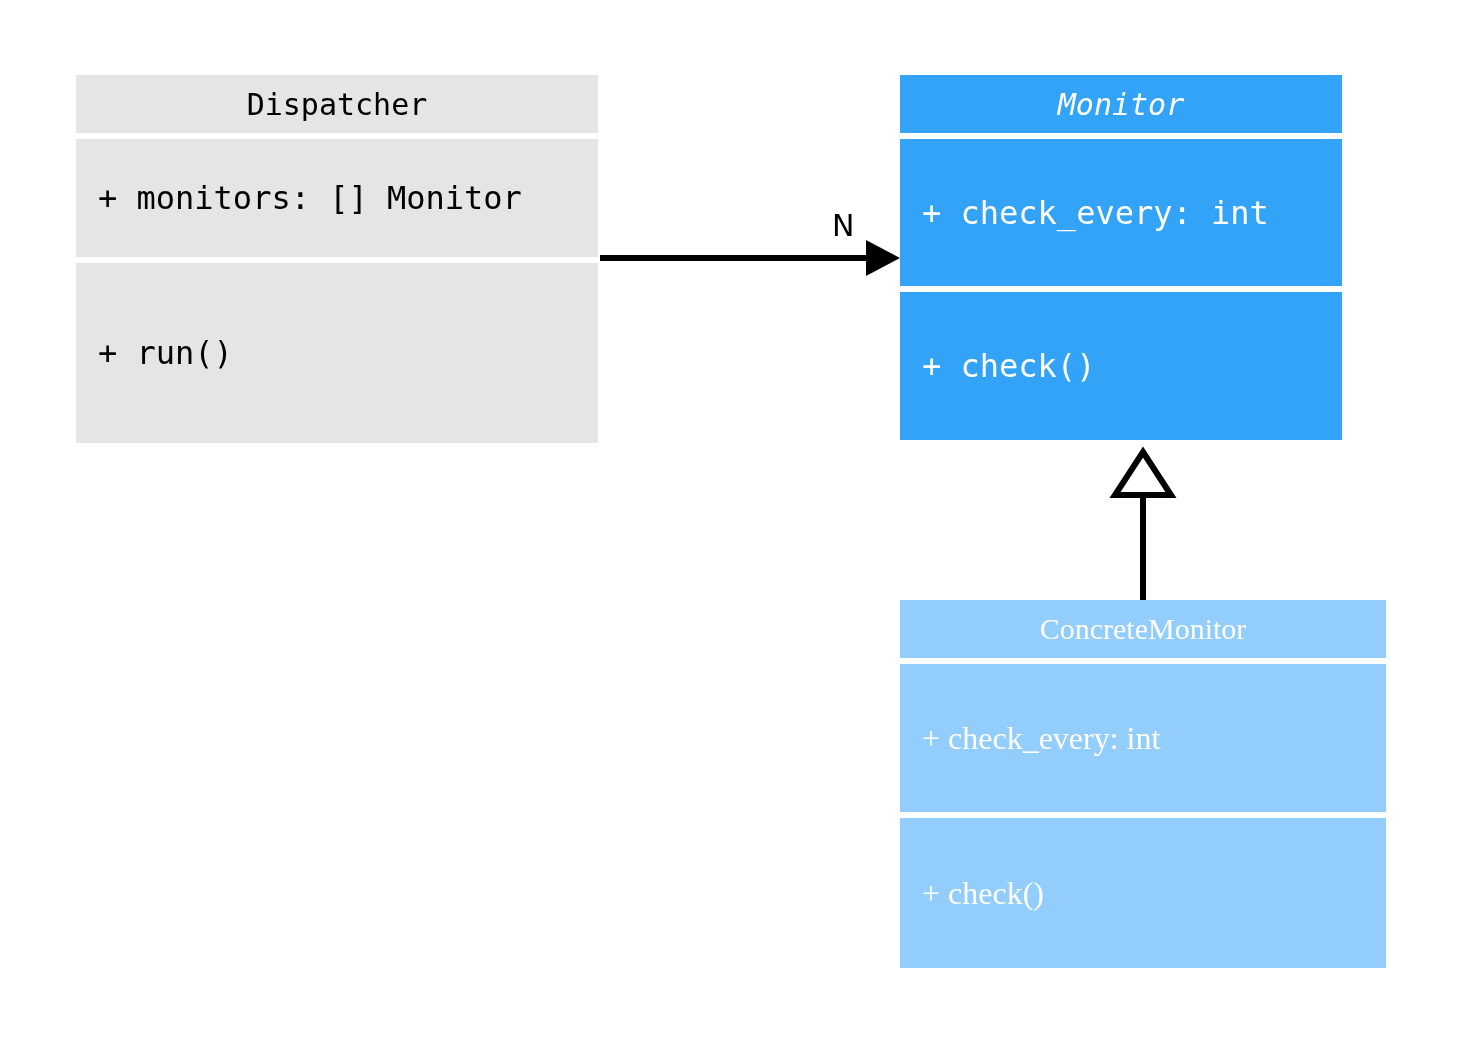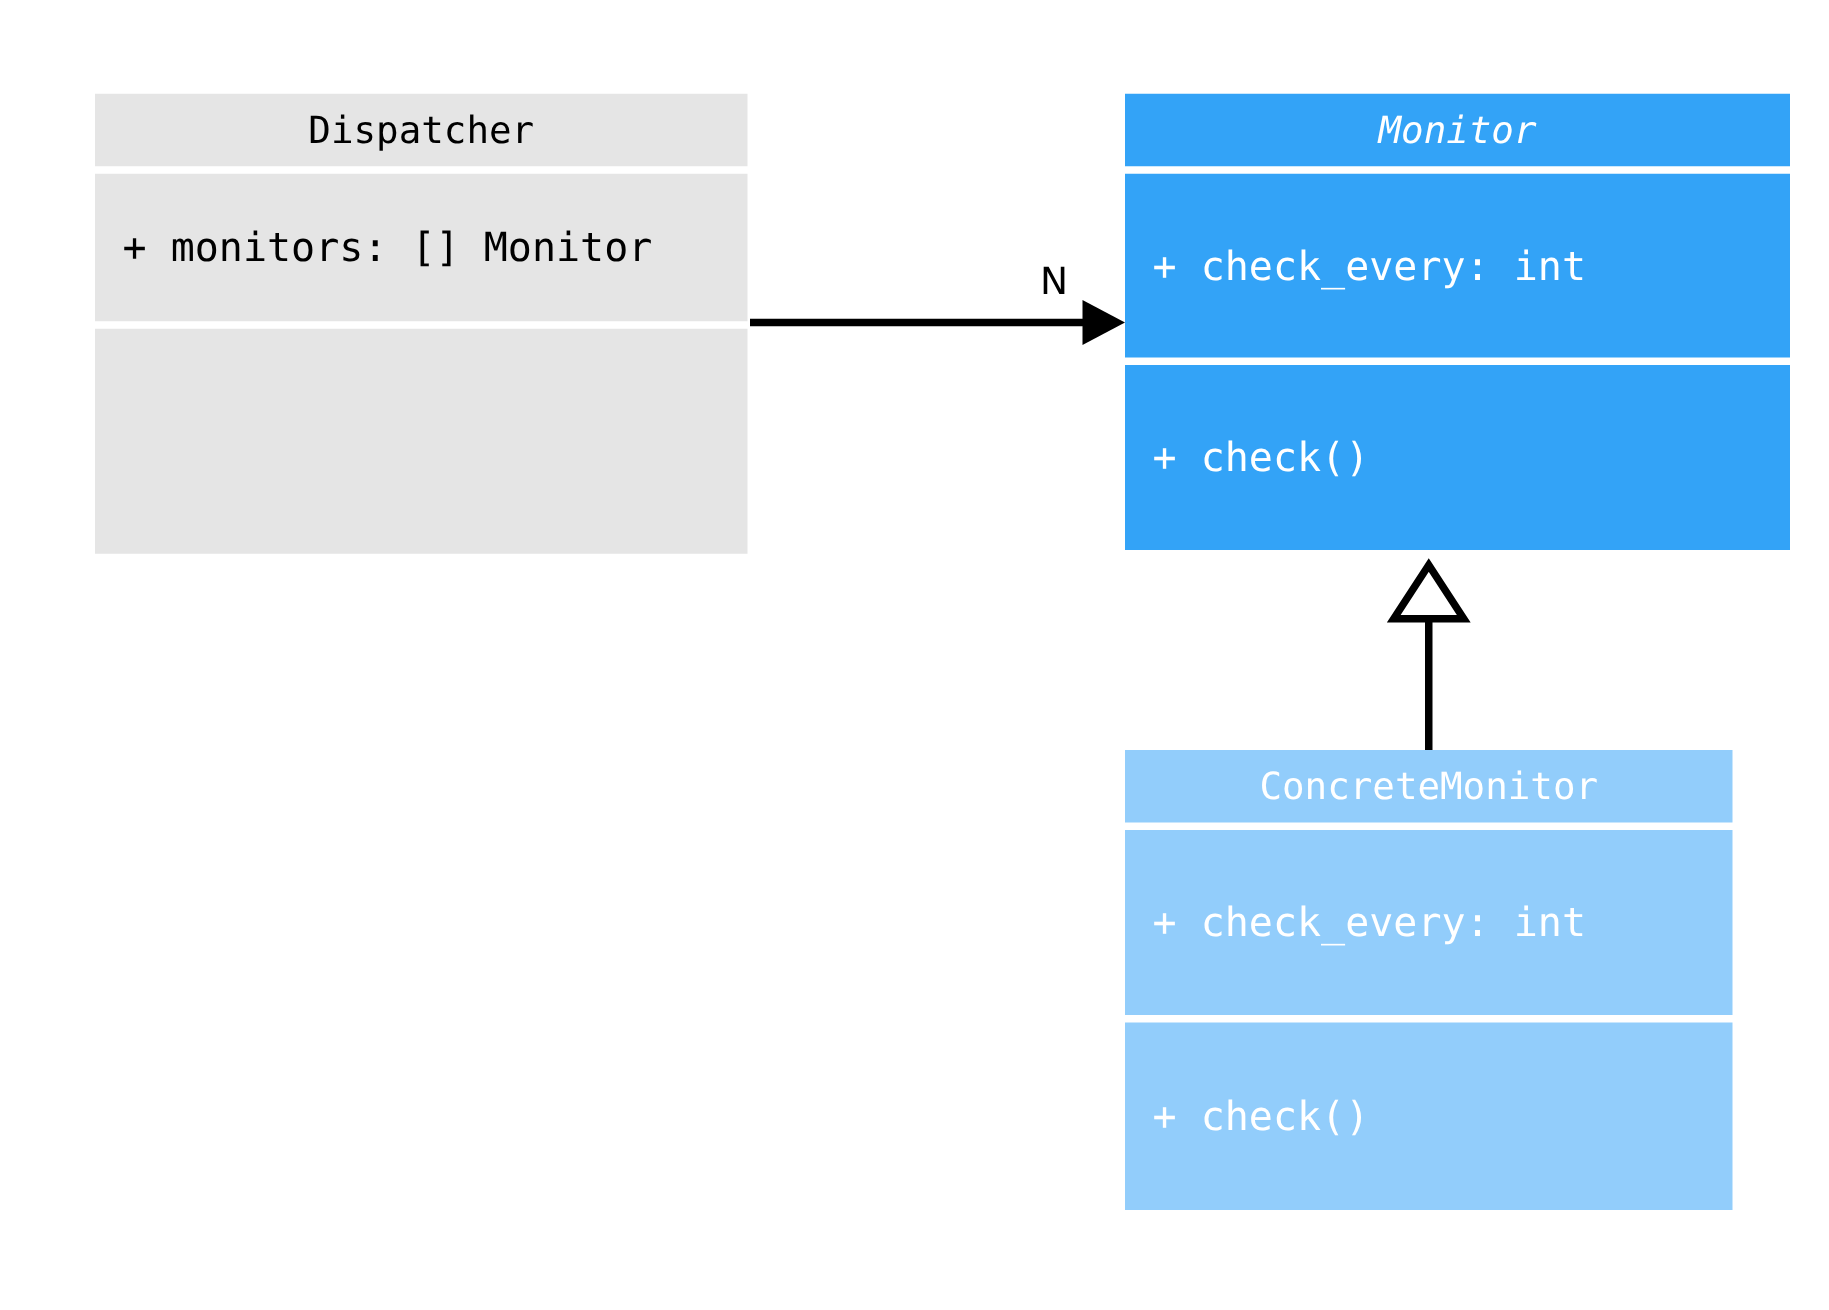--- a/index.html
+++ b/index.html
@@ -67,38 +67,39 @@
     color: #000000;
   }
   #dispatcher-title-compartment { height: 58px; }
   #dispatcher-attributes-compartment { height: 118px; }
   #dispatcher-methods-compartment { height: 180px; }
 
   
   #monitor-class {
     left: 900px;
     top: 75px;
-    width: 532px;
+    width: 442px;
   }
   #monitor-class .compartment {
     background: #33a3f7;
     color: #ffffff;
   }
   #monitor-title-compartment { height: 58px; }
   #monitor-attributes-compartment { height: 147px; }
   #monitor-methods-compartment { height: 148px; }
   #monitor-class .class-title {
     font-style: italic;
   }
 
   
   #concretemonitor-class {
     left: 900px;
     top: 600px;
     width: 486px;
+    font-family: Liberation Serif, serif;
   }
   #concretemonitor-class .compartment {
     background: #92cdfb;
     color: #ffffff;
   }
   #concretemonitor-title-compartment { height: 58px; }
   #concretemonitor-attributes-compartment { height: 148px; }
   #concretemonitor-methods-compartment { height: 150px; }
 
   
@@ -146,20 +147,21 @@
 
   <div class="uml-class" id="dispatcher-class">
 
     <div class="compartment class-title" id="dispatcher-title-compartment">Dispatcher</div>
 
     <div class="compartment members" id="dispatcher-attributes-compartment">
       <div class="member-line">+ monitors: [] Monitor</div>
     </div>
 
     <div class="compartment members" id="dispatcher-methods-compartment">
+      <div class="member-line">+ run()</div>
     </div>
   </div>
 
   <div class="uml-class" id="monitor-class">
 
     <div class="compartment class-title" id="monitor-title-compartment">Monitor</div>
 
     <div class="compartment members" id="monitor-attributes-compartment">
       <div class="member-line">+ check_every: int</div>
     </div>

